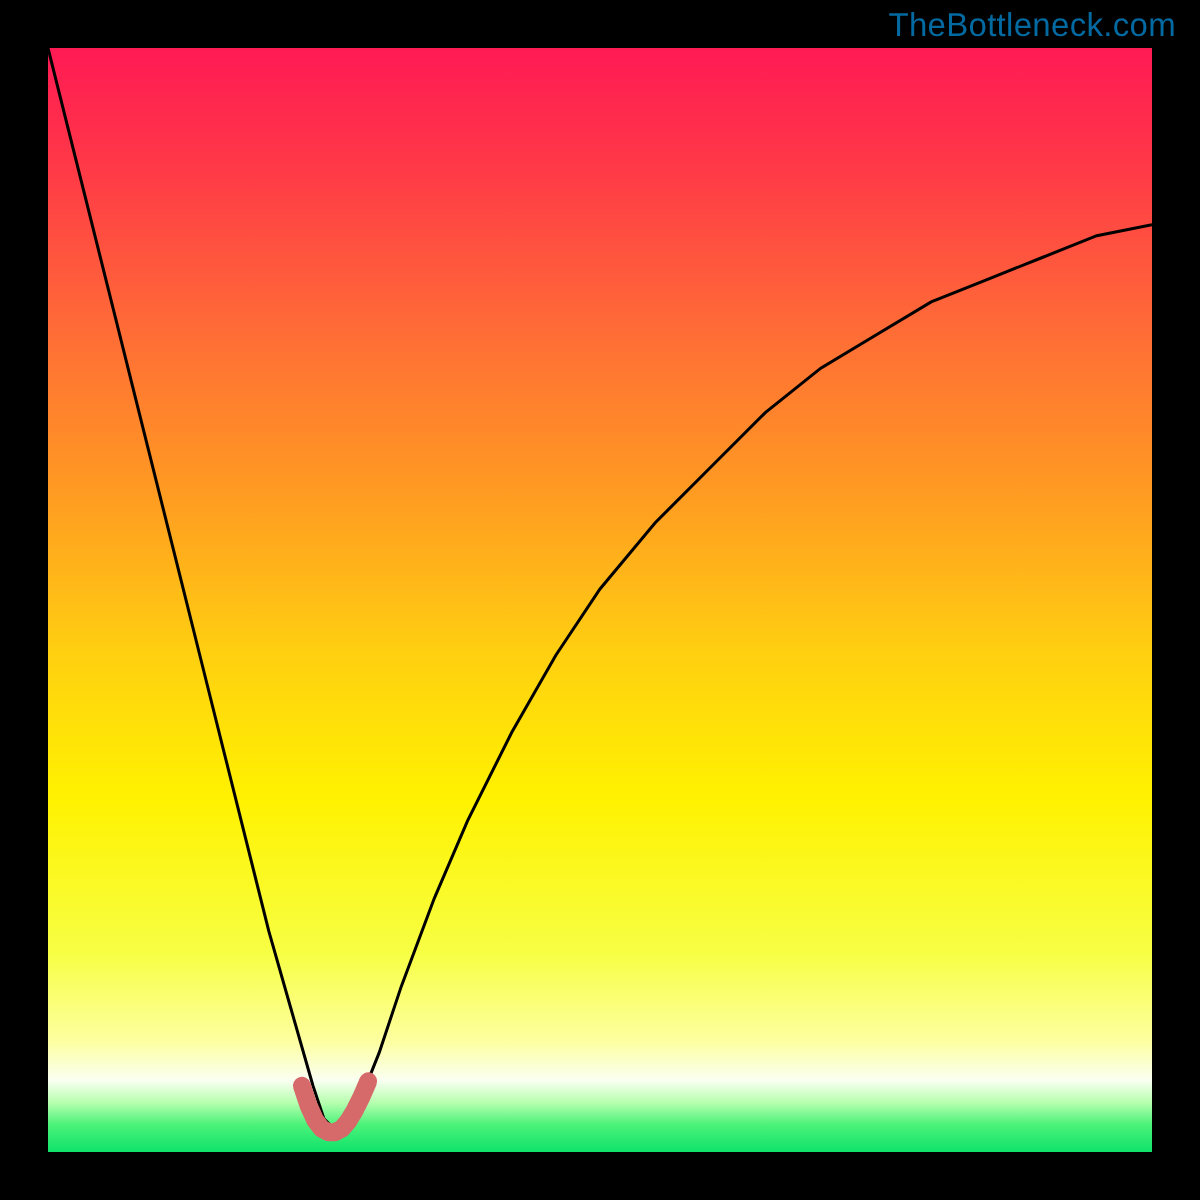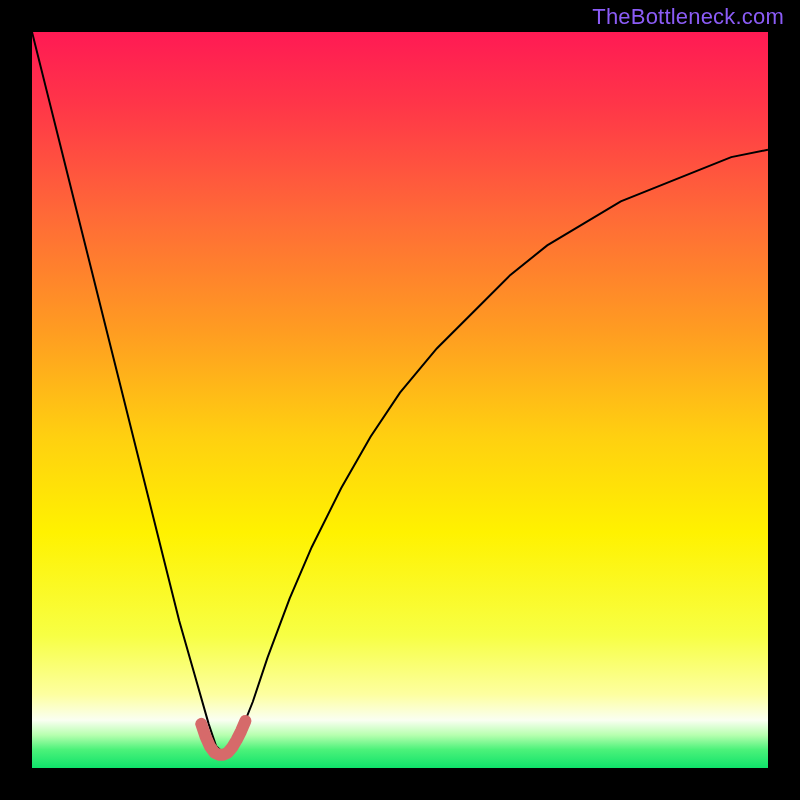--- a/index.html
+++ b/index.html
@@ -24,21 +24,21 @@
     top: 32px;
     left: 32px;
     width: 736px;
     height: 736px;
     overflow: hidden;
   }
   .attribution {
     position: absolute;
     top: 4px;
     right: 16px;
-    color: #8b5cf6;
+    color: #0369a1;
     font-size: 22px;
     font-weight: 400;
     letter-spacing: 0.2px;
   }
   svg { display: block; }
 </style>
 </head>
 <body>
 
 <div class="frame">

